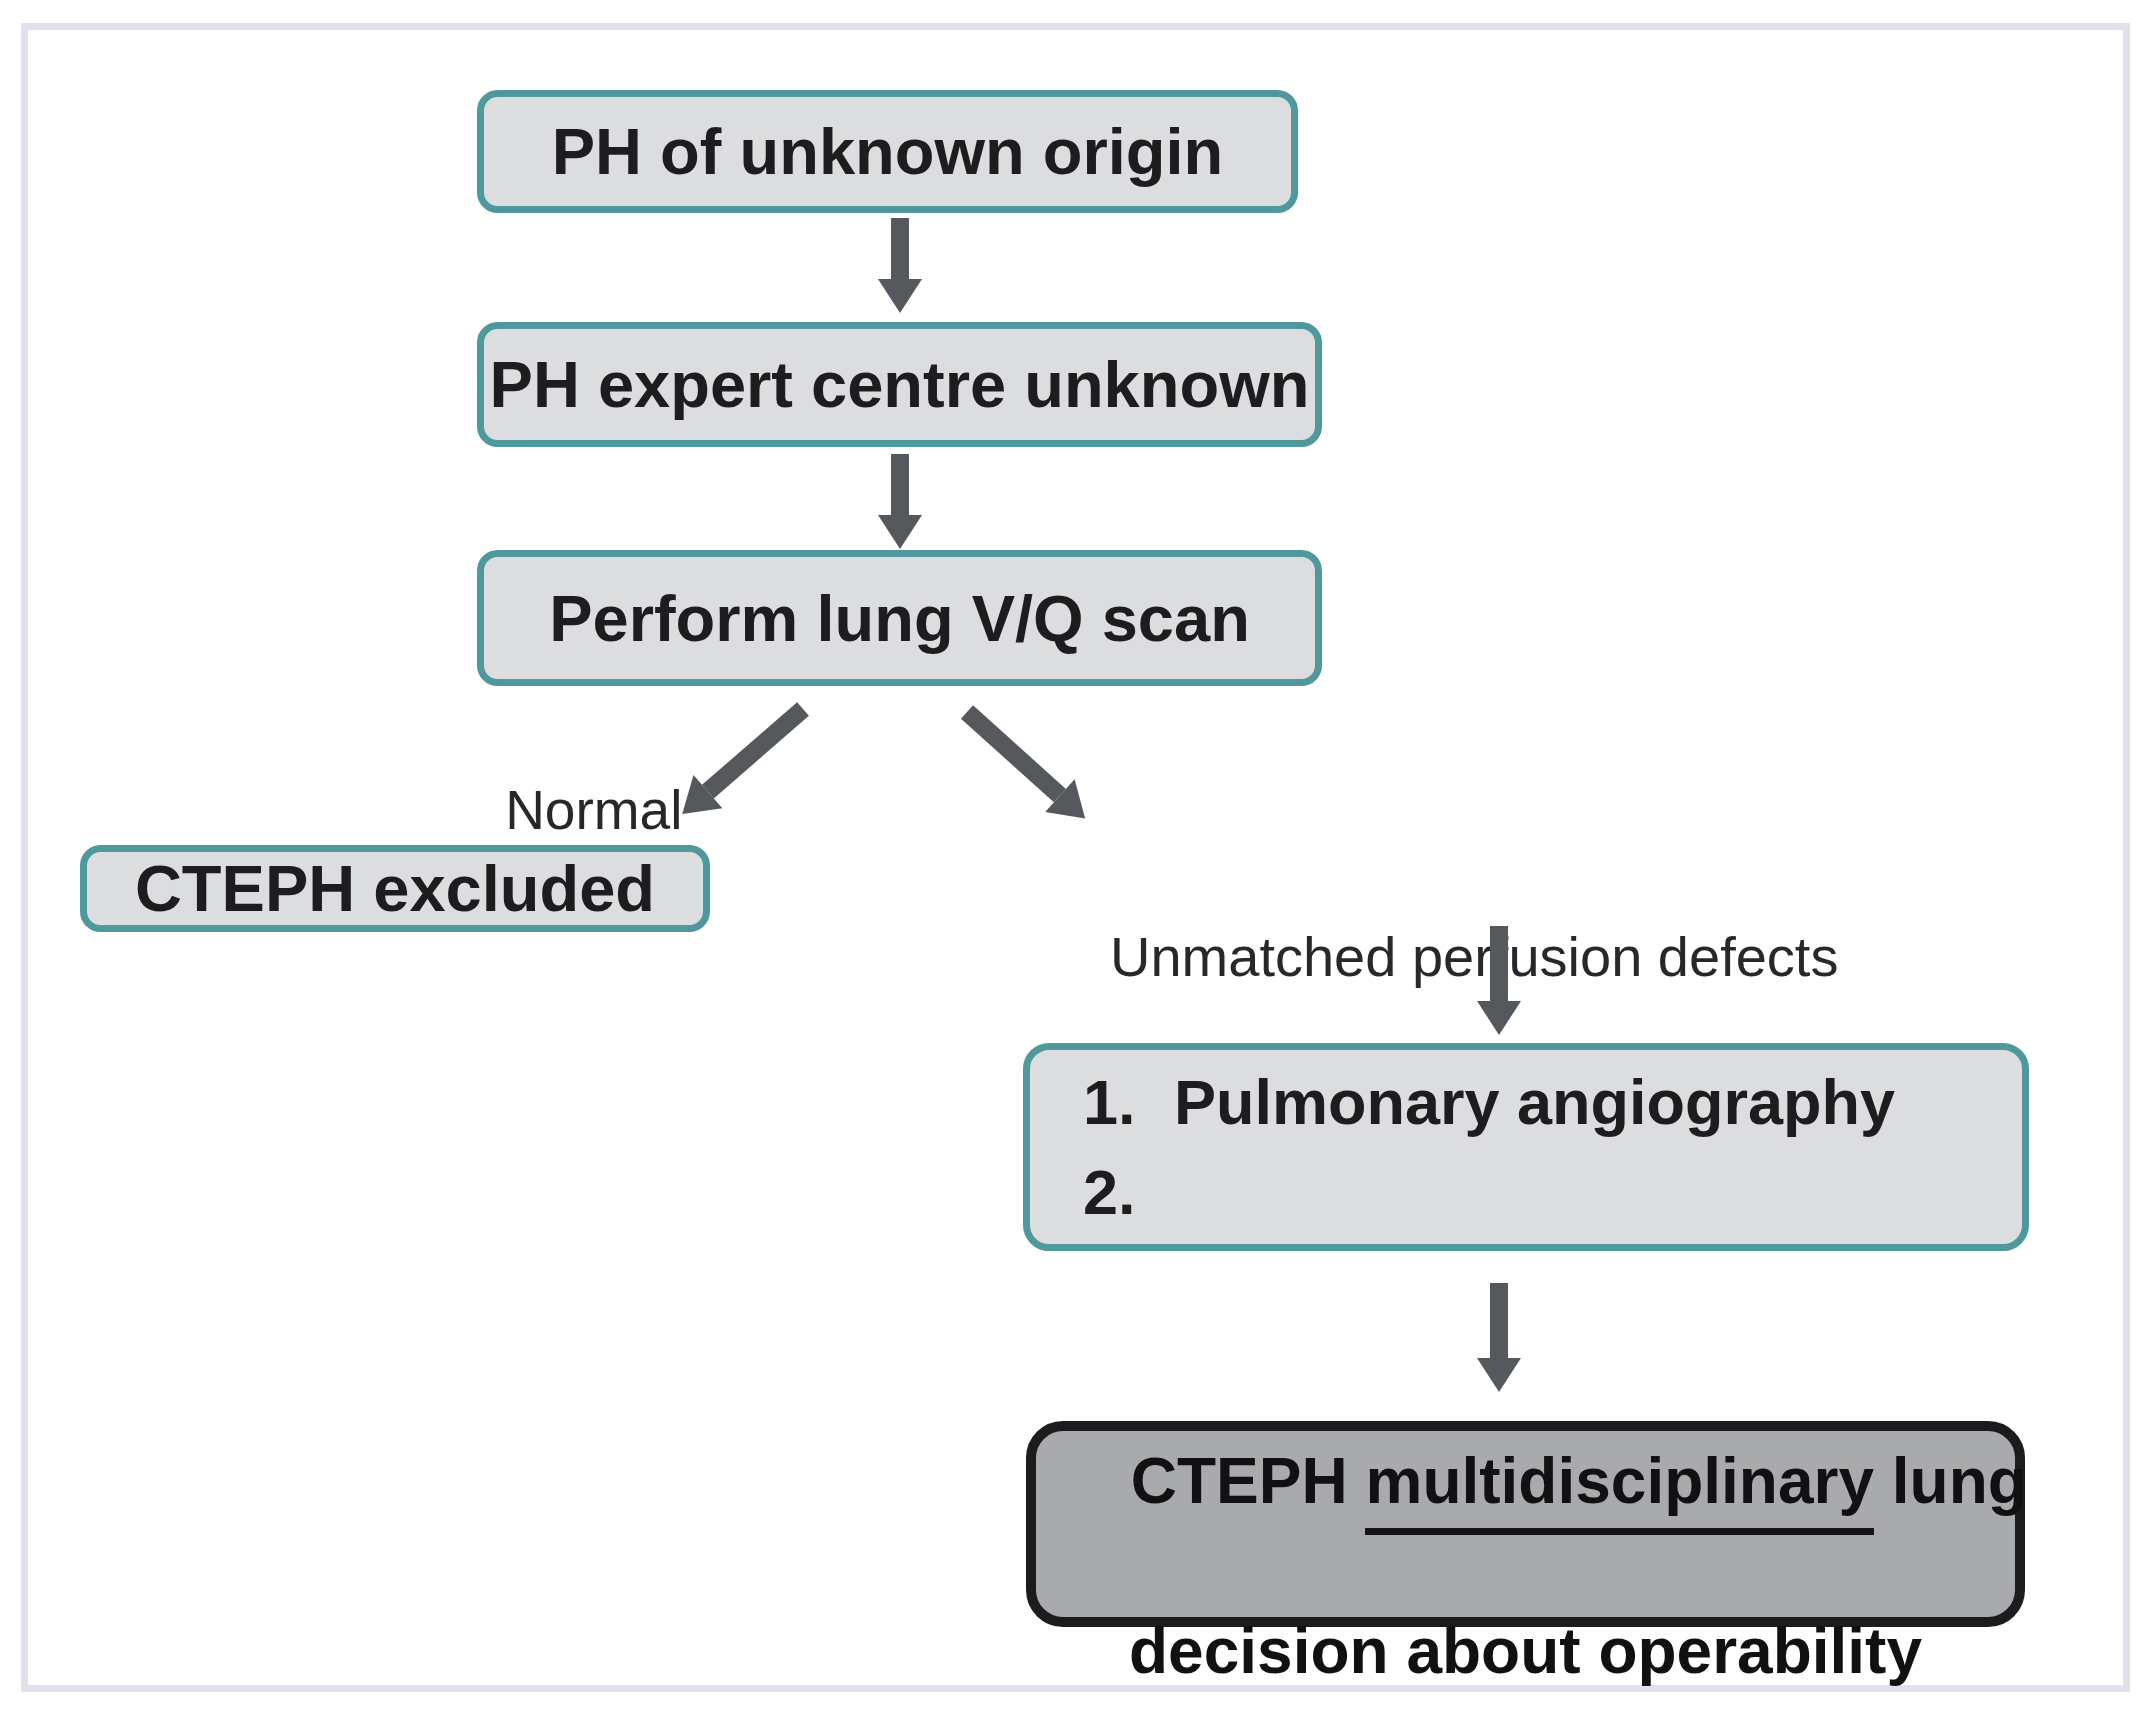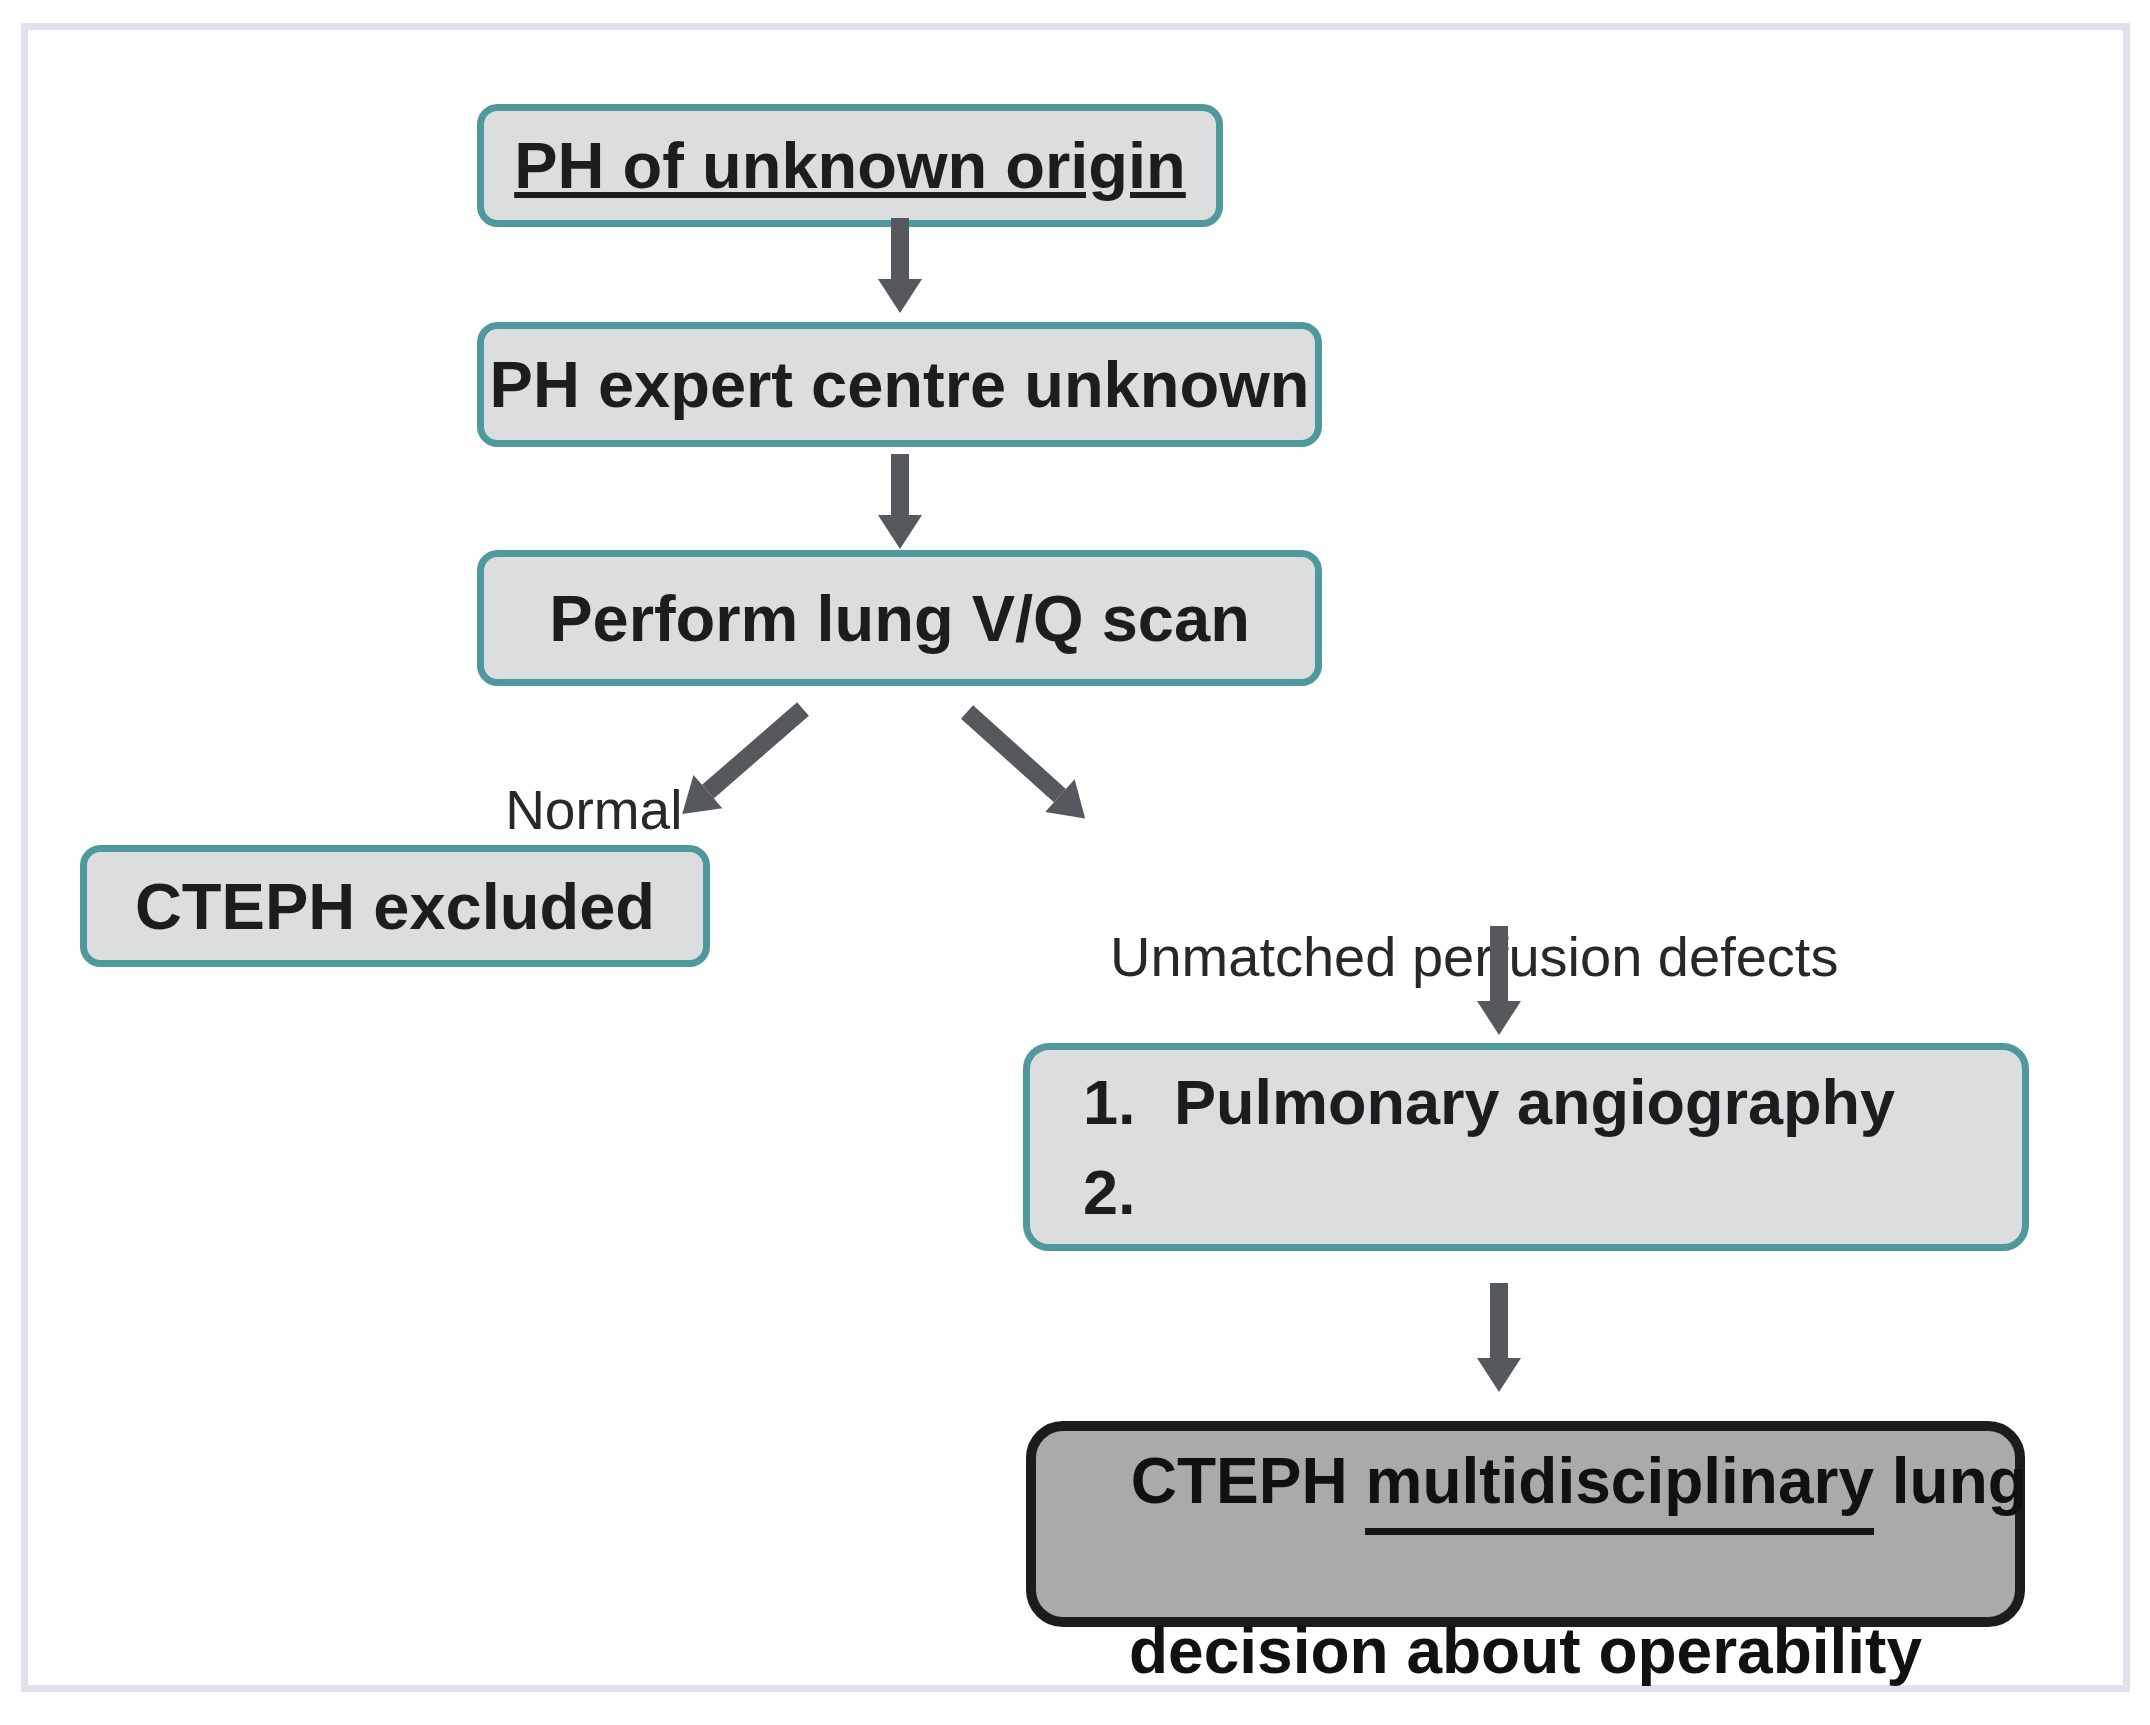--- a/index.html
+++ b/index.html
@@ -97,21 +97,21 @@
     padding-bottom: 11px;
   }
 </style>
 </head>
 <body>
 
 <div id="stage">
 
   <div class="frame"></div>
 
-  <div class="node" style="left:477px; top:104px; width:746px; height:123px;text-decoration:underline;">
+  <div class="node" style="left:477px; top:90px; width:821px; height:123px;">
     <span>PH of unknown origin</span>
   </div>
 
   <div class="varrow" style="left:878px; top:218px; height:95px;">
     <div class="shaft"></div>
     <div class="head"></div>
   </div>
 
   <div class="node" style="left:477px; top:322px; width:845px; height:125px;">
     <span>PH expert centre unknown</span>
@@ -133,21 +133,21 @@
   <div class="varrow varrow--diag" style="left:781px; top:709px; height:160px; transform:rotate(49deg);">
     <div class="shaft"></div>
     <div class="head"></div>
   </div>
 
   <div class="varrow varrow--diag" style="left:945px; top:712px; height:159px; transform:rotate(-48deg);">
     <div class="shaft"></div>
     <div class="head"></div>
   </div>
 
-  <div class="node" style="left:80px; top:845px; width:630px; height:122px;">
+  <div class="node" style="left:80px; top:845px; width:630px; height:87px;">
     <span>CTEPH excluded</span>
   </div>
 
   <div class="annotation" style="left:1110px; top:777px;">
     <div>Unmatched perfusion defects</div>
     <div>Reduced perfusion in ≥1/2 segment</div>
   </div>
 
   <div class="varrow" style="left:1477px; top:926px; height:109px;">
     <div class="shaft"></div>

